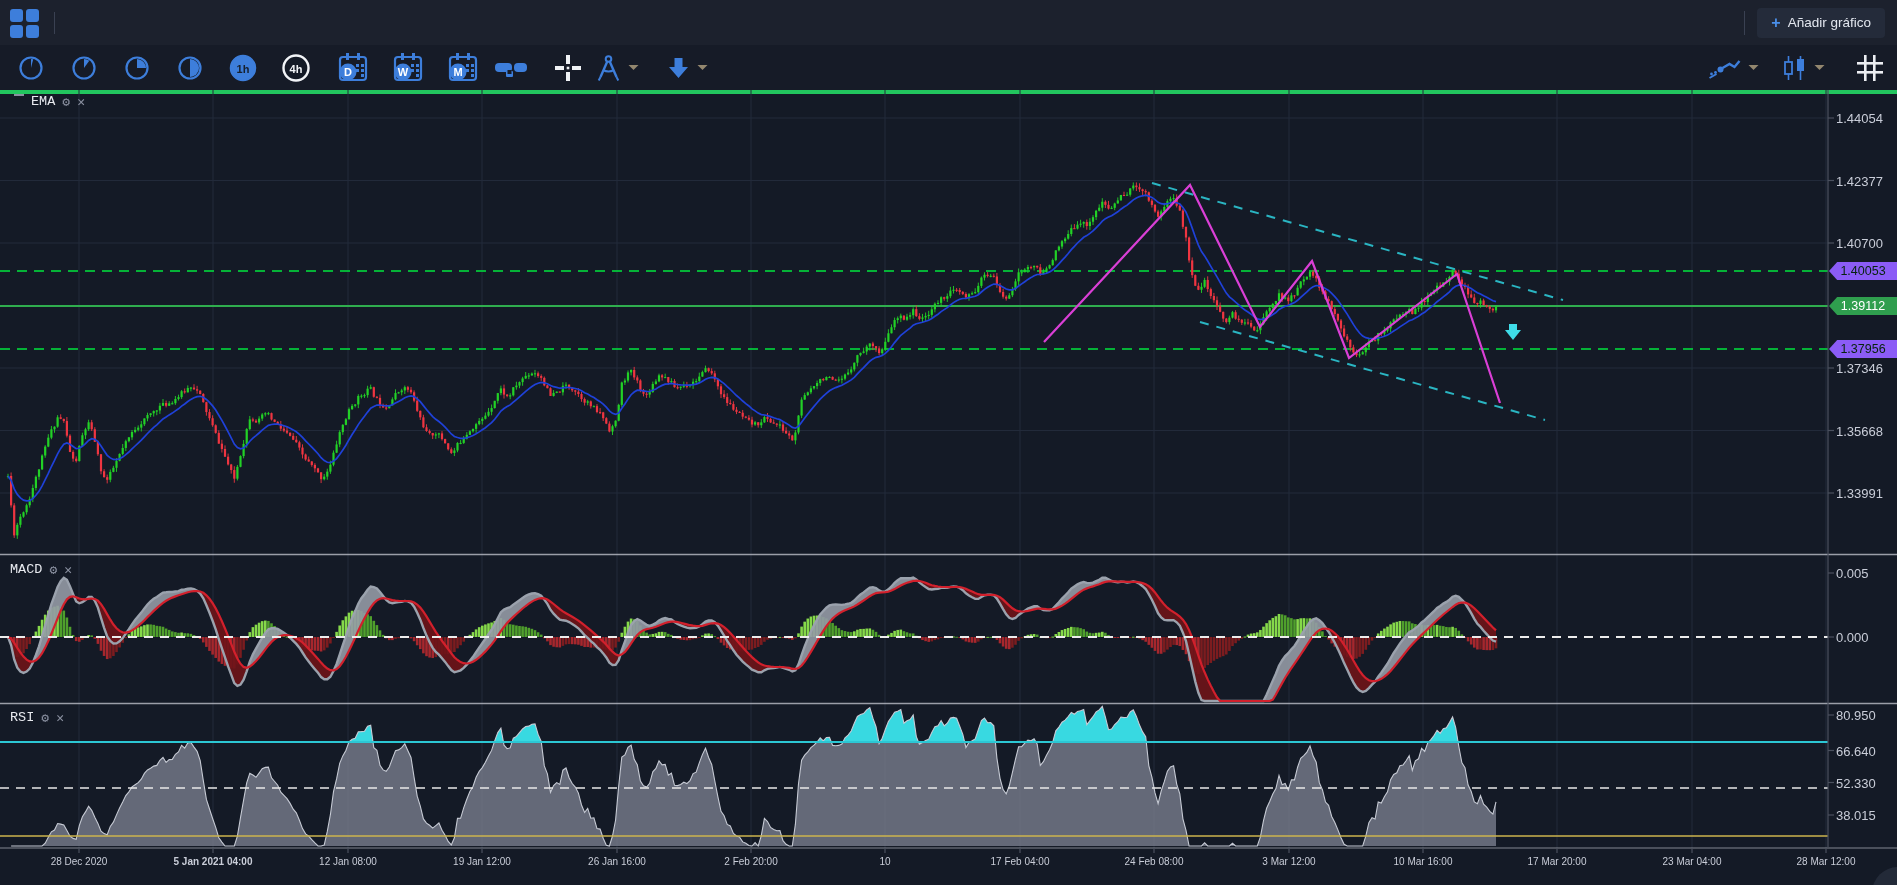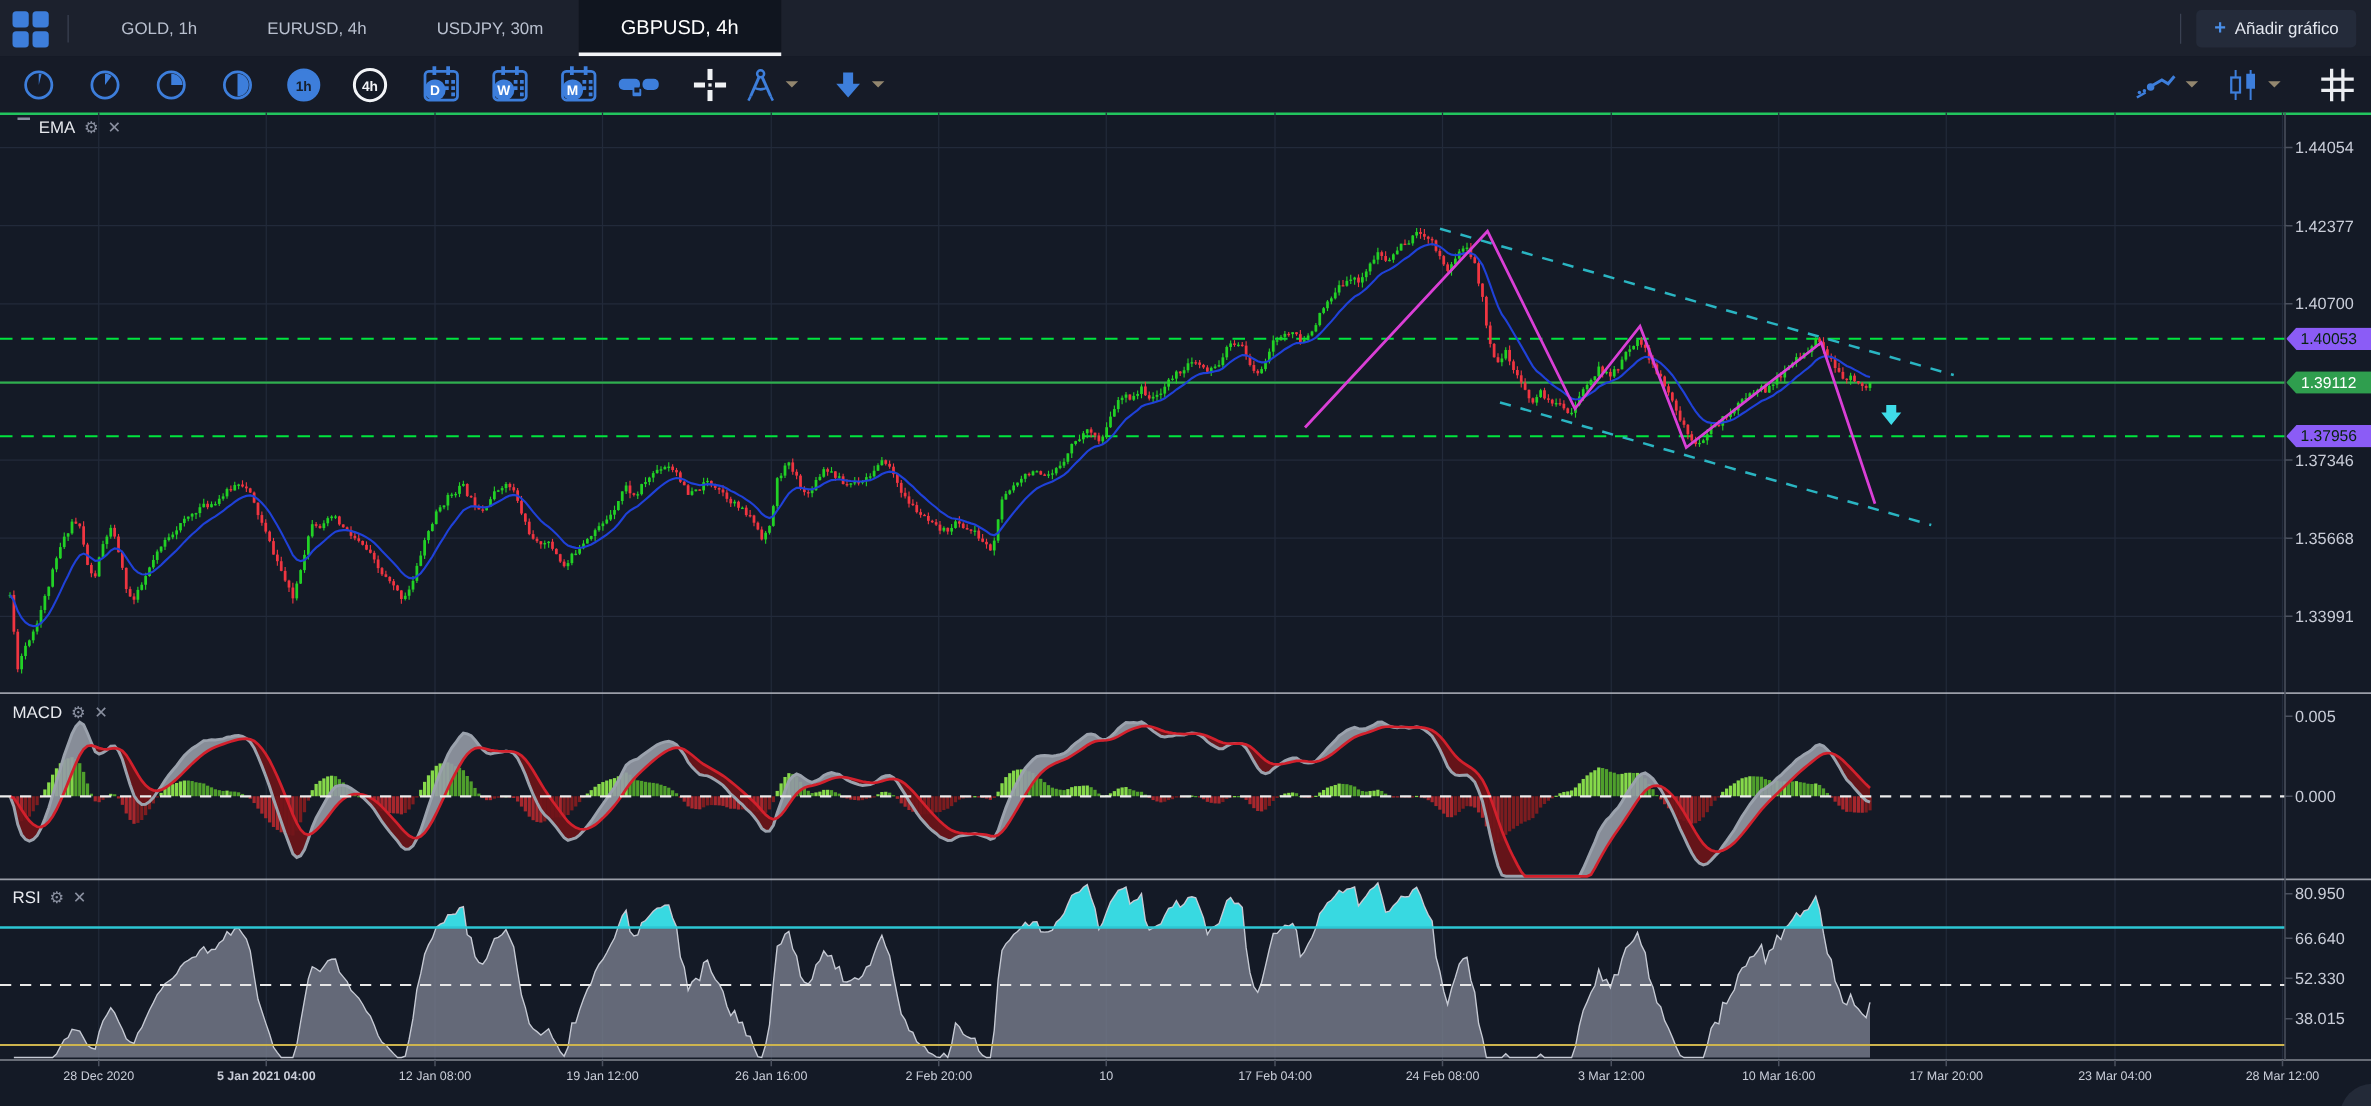--- a/index.html
+++ b/index.html
@@ -13,27 +13,27 @@
   .tabs{display:flex;height:45px;align-items:stretch;}
   .tab{display:flex;align-items:center;justify-content:center;padding:0 28px;color:#b9c0cf;font-size:13.5px;cursor:pointer;position:relative;}
   .tab.active{background:#10151f;color:#ffffff;font-size:16px;padding:0 34px;}
   .tab.active::after{content:"";position:absolute;left:0;right:0;bottom:0;height:3px;background:#f2f4f7;}
   .tb-spacer{flex:1;}
   .vsep2{width:1px;height:24px;background:#3a4152;margin-right:12px;}
   .add-chart{display:flex;align-items:center;gap:7px;background:#242b3a;border:none;border-radius:4px;color:#e3e7ef;
              font-size:13.5px;font-family:"Liberation Sans",sans-serif;height:30px;padding:0 14px;margin-right:12px;cursor:pointer;}
   .add-chart .plus{color:#4a8fe8;font-size:16px;font-weight:bold;}
   
-  .toolbar{position:absolute;left:0;top:45px;width:1897px;height:45px;background:#161b27;border-bottom:2px solid #22c55e;display:block;}
+  .toolbar{position:absolute;left:0;top:45px;width:1897px;height:45px;background:#161b27;border-bottom:4px solid #22c55e;display:block;}
   .ticon{position:absolute;top:50%;transform:translate(-50%,-50%);display:flex;align-items:center;cursor:pointer;}
   .caret{width:0;height:0;border-left:5px solid transparent;border-right:5px solid transparent;border-top:5px solid #93876f;margin-left:7px;cursor:pointer;}
   
   #svg{position:absolute;left:0;top:0;}
   
-  .legend{position:absolute;display:flex;align-items:flex-start;gap:7px;color:#e8eaef;font-size:13.5px;z-index:5;}
+  .legend{position:absolute;display:flex;align-items:flex-start;gap:7px;color:#e8eaef;font-size:13.5px;z-index:5;font-family:Liberation Mono, monospace;}
   .legend .dash{width:10px;height:2px;background:#8a90a0;}
   .legend .gear,.legend .close{color:#8a90a0;font-size:13px;cursor:pointer;}
   
   .paxis-label{position:absolute;left:1836px;color:#c9cdd8;font-size:13px;transform:translateY(-50%);white-space:nowrap;}
   .taxis-label{position:absolute;top:856px;color:#c9cdd8;font-size:10px;transform:translateX(-50%);white-space:nowrap;}
   .badge{position:absolute;left:1829px;width:68px;height:18px;display:flex;align-items:center;justify-content:center;
          font-size:12.5px;transform:translateY(-50%);clip-path:polygon(0 50%,12% 0,100% 0,100% 100%,12% 100%);}
   .badge.level{background:#8b5cf6;color:#06230d;}
   .badge.last{background:#2f9e4e;color:#ffffff;}
   .fab{position:absolute;left:1872px;top:867px;width:52px;height:52px;border-radius:50%;background:#232a38;
@@ -45,26 +45,20 @@
 <div id="app">
 
   <div class="topbar">
     <div class="logo">
       <span></span>
         <span></span>
         <span></span>
         <span></span>
     </div>
     <div class="vsep"></div>
-    <div class="tabs" id="tabs">
-        <div class="tab">GOLD, 1h</div>
-        <div class="tab">EURUSD, 4h</div>
-        <div class="tab">USDJPY, 30m</div>
-        <div class="tab active">GBPUSD, 4h</div>
-      </div>
     <div class="tb-spacer"></div>
     <div class="vsep2"></div>
     <button class="add-chart">
       <span class="plus">+</span>
       <span>Añadir gráfico</span>
     </button>
   </div>
 
   <div class="toolbar" id="toolbar">
       <div class="ticon" style="left: 31px;">

